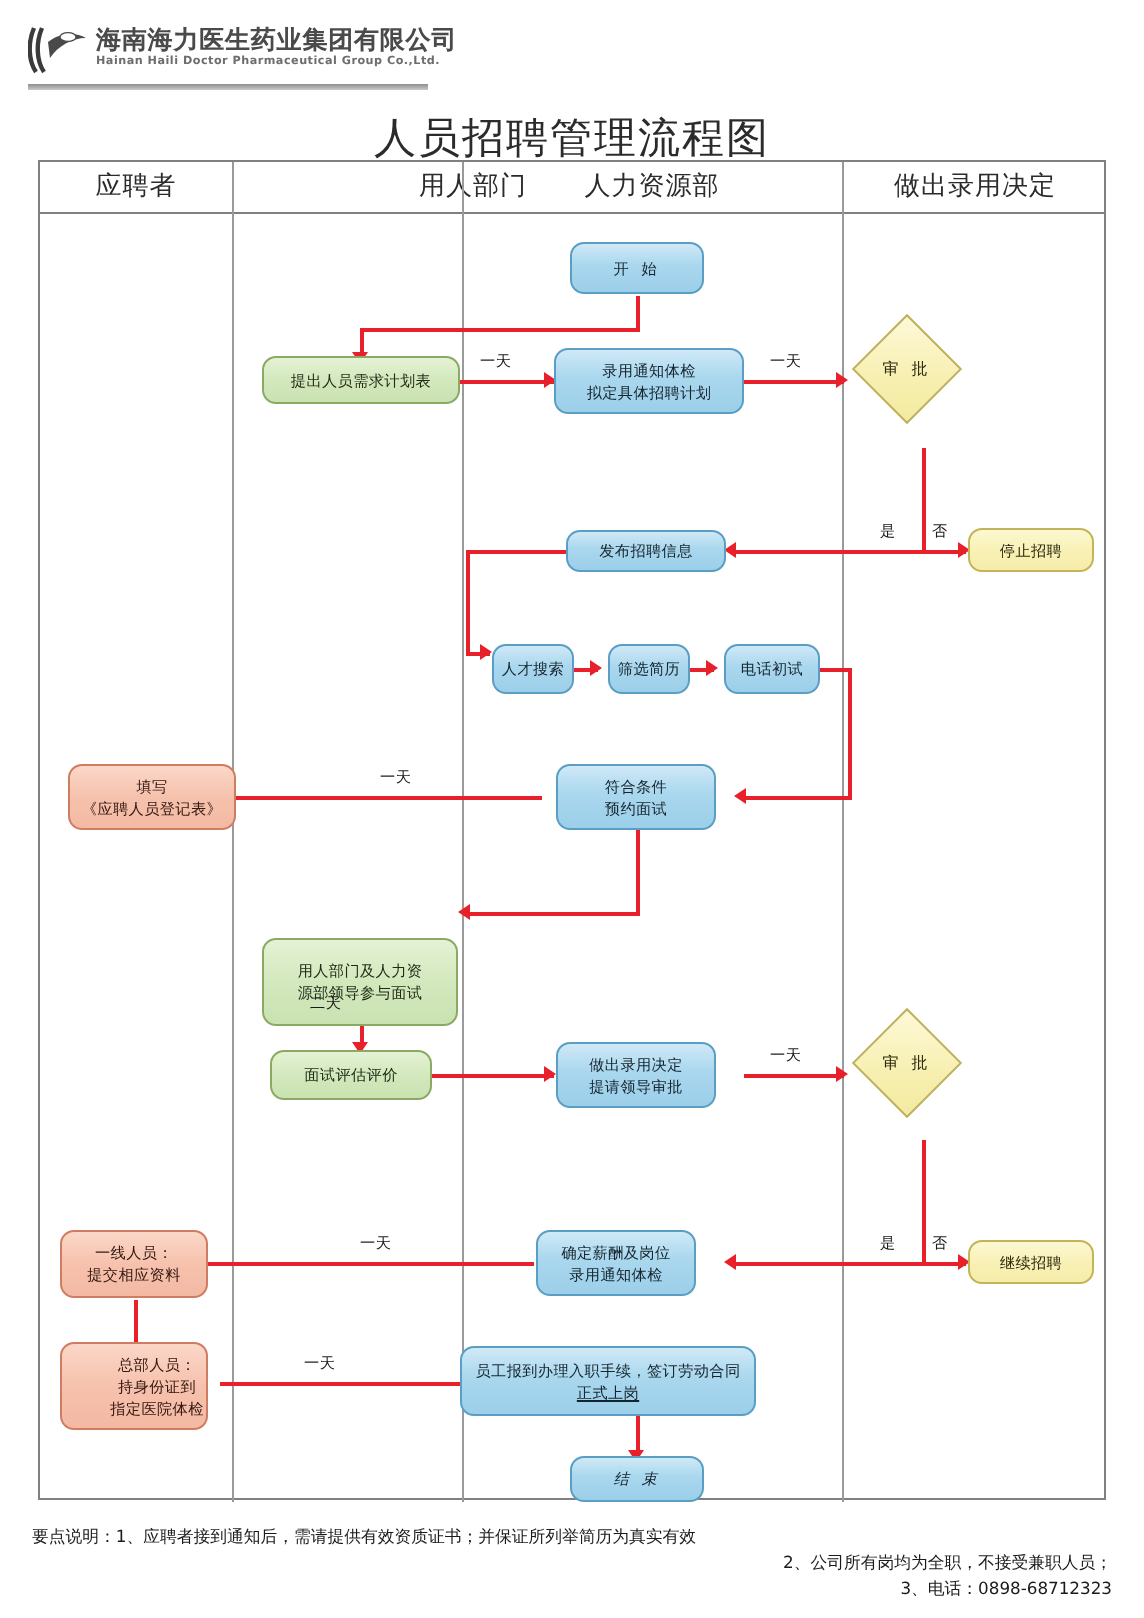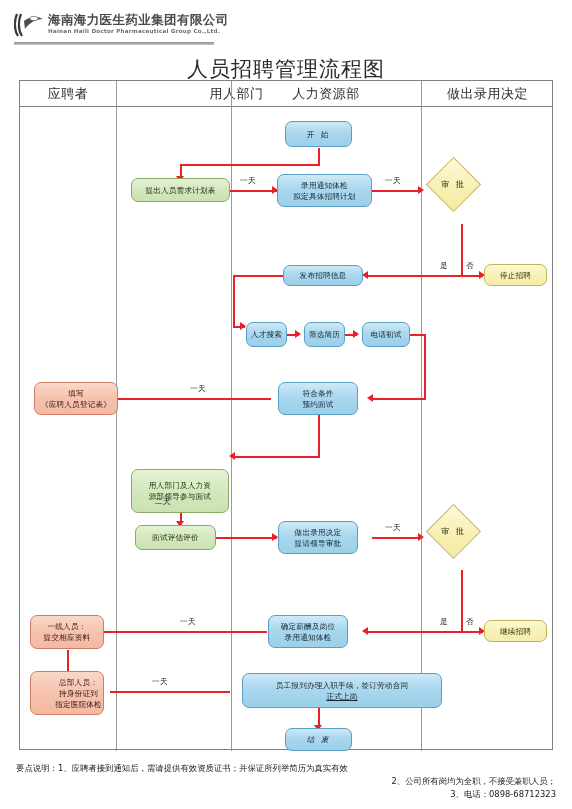--- a/index.html
+++ b/index.html
@@ -232,21 +232,21 @@
   <span>一线人员：</span>
   <span>提交相应资料</span>
 </div>
 
 <div class="node n-pink" style="left:30px;top:671px;width:74px;height:44px;flex-direction:column;padding-left:26px;">
   <span>总部人员：</span>
   <span>持身份证到</span>
   <span>指定医院体检</span>
 </div>
 
-<div class="node n-blue" style="left:242px;top:673px;width:200px;height:35px;flex-direction:column;">
+<div class="node n-blue" style="left:230px;top:673px;width:148px;height:35px;flex-direction:column;">
   <span>员工报到办理入职手续，签订劳动合同</span>
   <span style="text-decoration:underline;">正式上岗</span>
 </div>
 
 <div class="node n-blue" style="left:285px;top:728px;width:67px;height:23px;letter-spacing:2px;font-style:italic;">结  束</div>
 
 <div id="footer">
   <div class="fl">要点说明：1、应聘者接到通知后，需请提供有效资质证书；并保证所列举简历为真实有效</div>
   <div class="fl ind">2、公司所有岗均为全职，不接受兼职人员；</div>
   <div class="fl ind">3、电话：0898-68712323</div>

